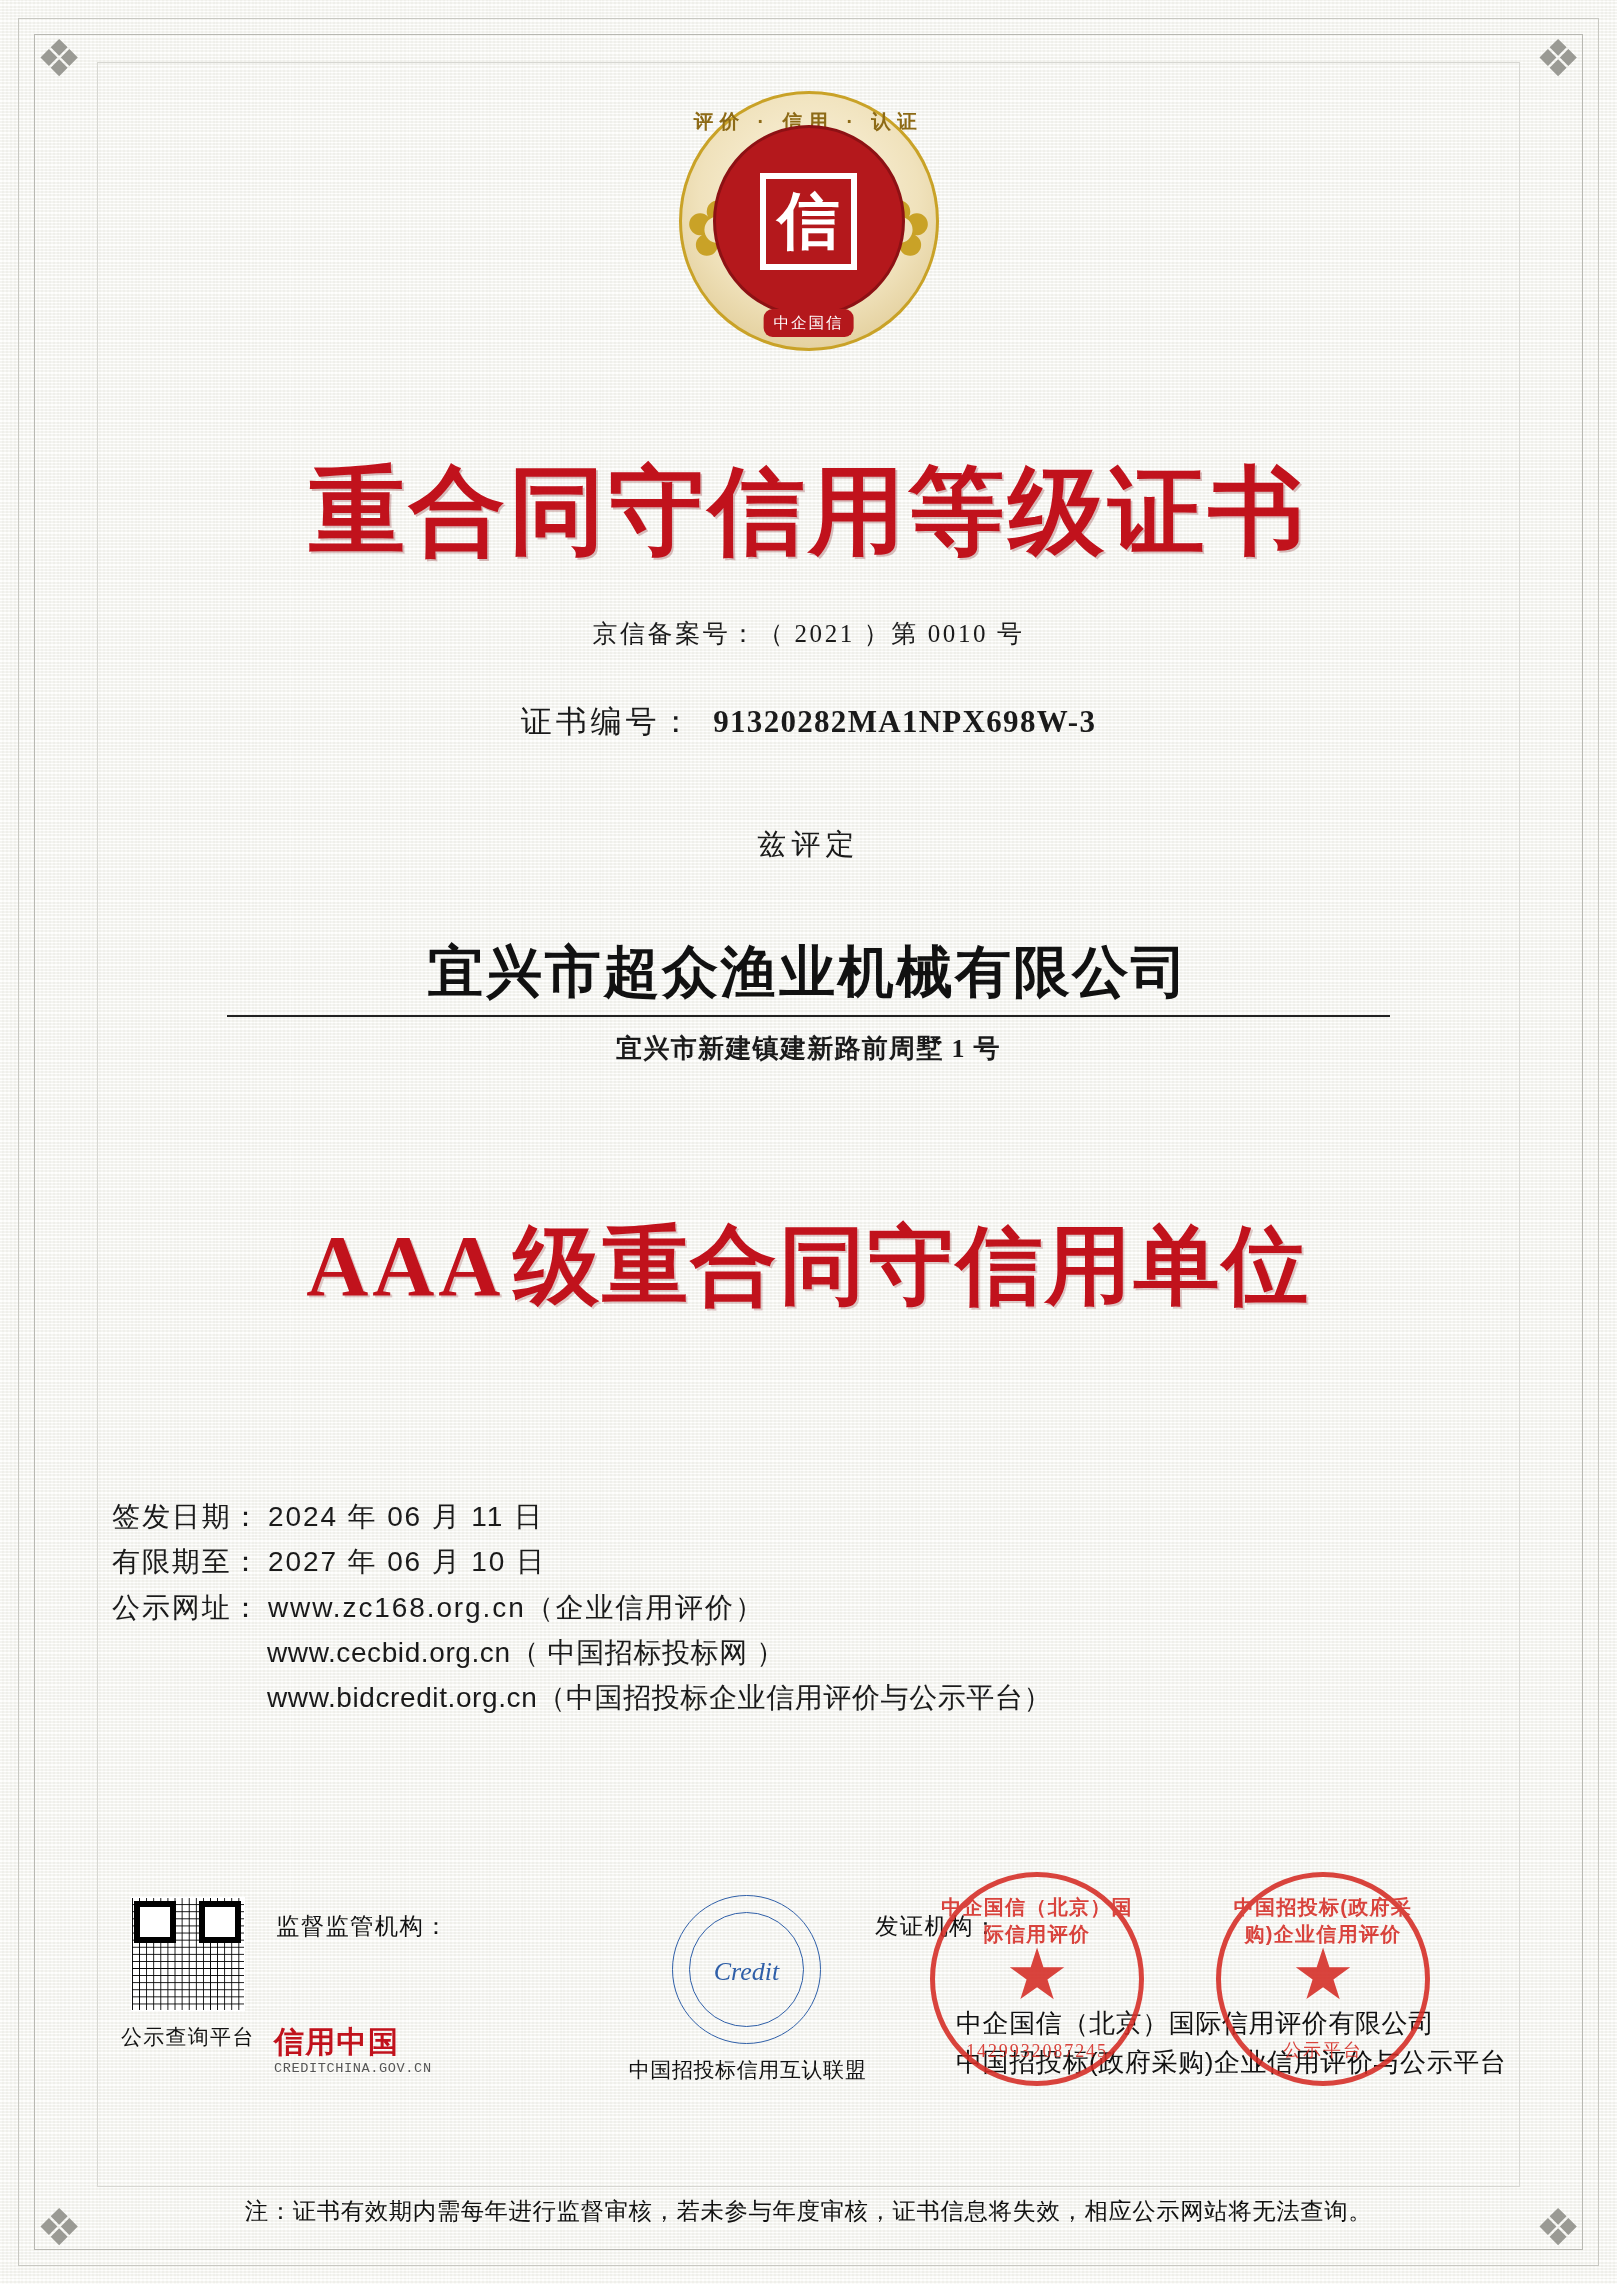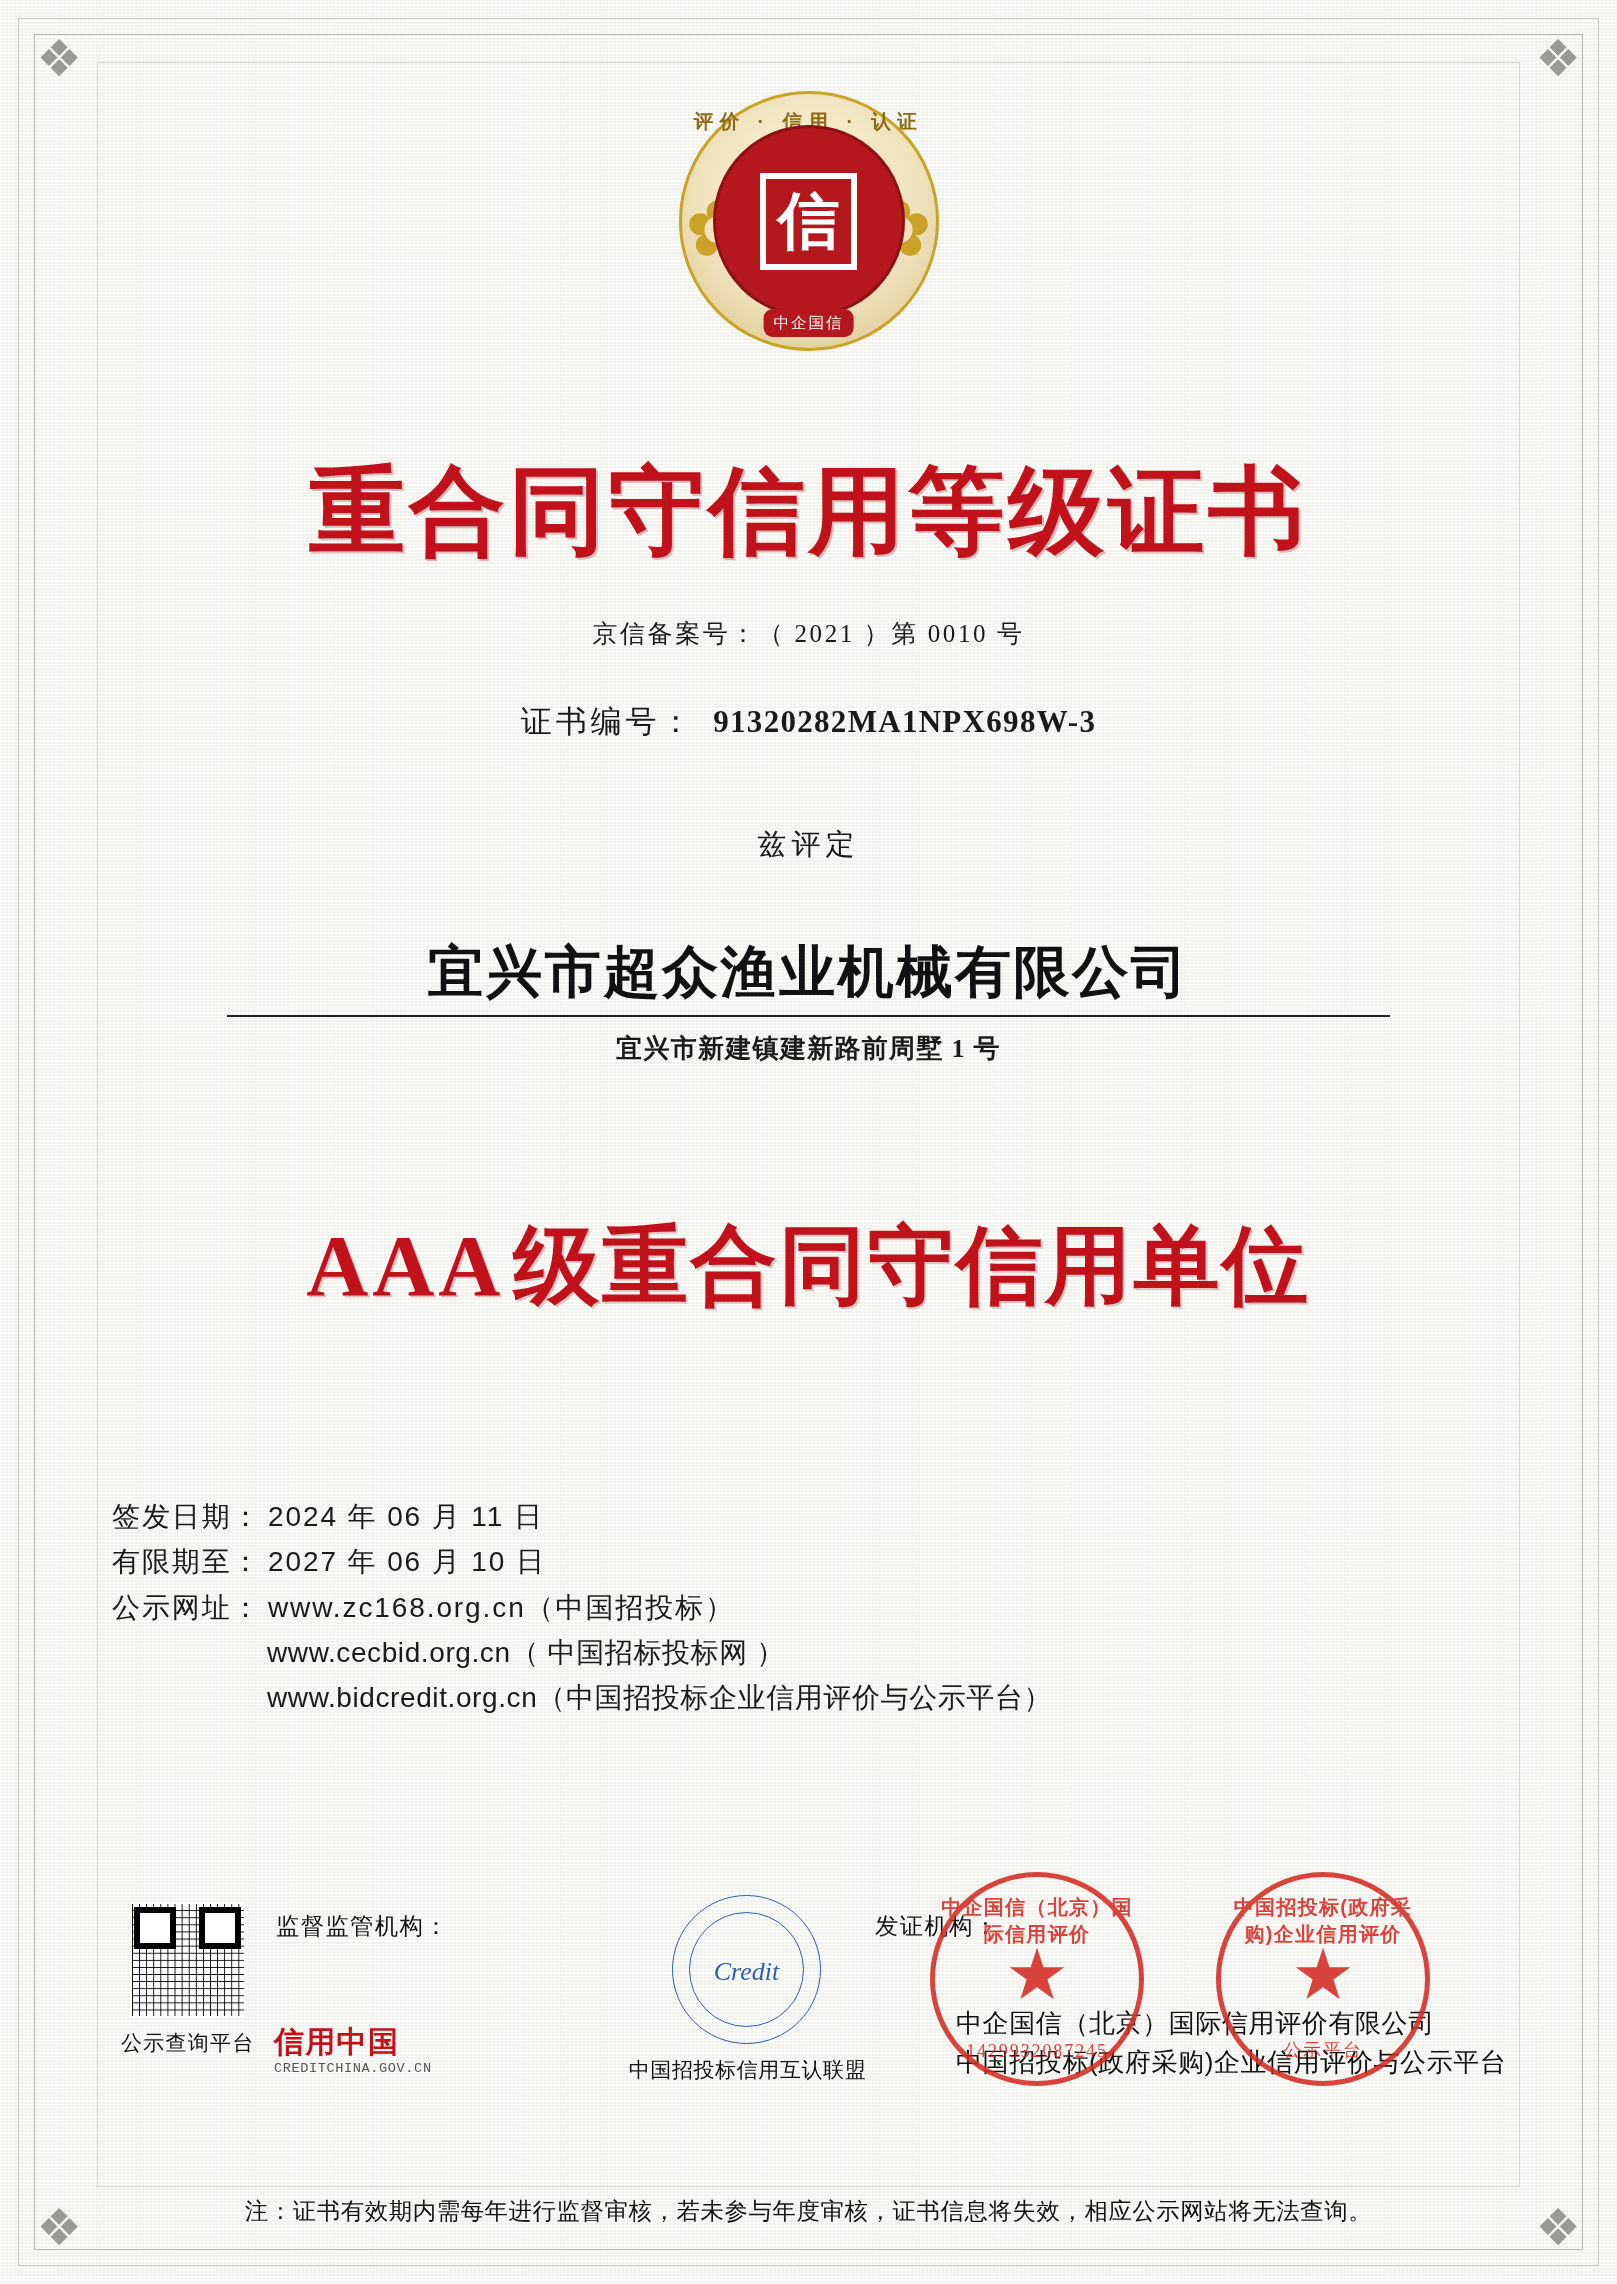--- a/index.html
+++ b/index.html
@@ -318,21 +318,20 @@
     height: 273px;
   }
 
   
   .qr-block {
     position: absolute;
     left: 7.8px;
     top: 9px;
     width: 136px;
     text-align: center;
-    margin-top: 6px;
   }
   .qr-code {
     width: 114px;
     height: 114px;
     margin: 0 auto;
     background-color: #ffffff;
     background-image:
       linear-gradient(90deg, #000 1.3px, transparent 1.3px),
       linear-gradient(0deg, #000 1.3px, transparent 1.3px);
     background-size: 7.1px 7.1px;
@@ -556,21 +555,21 @@
   </div>
 
   <div class="details">
     <div class="row">
       <span class="lbl">签发日期：</span><span class="val">2024 年 06 月 11 日</span>
     </div>
     <div class="row">
       <span class="lbl">有限期至：</span><span class="val">2027 年 06 月 10 日</span>
     </div>
     <div class="row">
-      <span class="lbl">公示网址：</span><span class="val">www.zc168.org.cn（中国招投标）</span>
+      <span class="lbl">公示网址：</span><span class="val">www.zc168.org.cn（企业信用评价）</span>
     </div>
     <div class="row url-sub">www.cecbid.org.cn（ 中国招标投标网 ）</div>
     <div class="row url-sub">www.bidcredit.org.cn（中国招投标企业信用评价与公示平台）</div>
   </div>
 
   <div class="footer">
 
     <div class="qr-block">
       <div class="qr-code"></div>
       <div class="qr-caption">公示查询平台</div>

